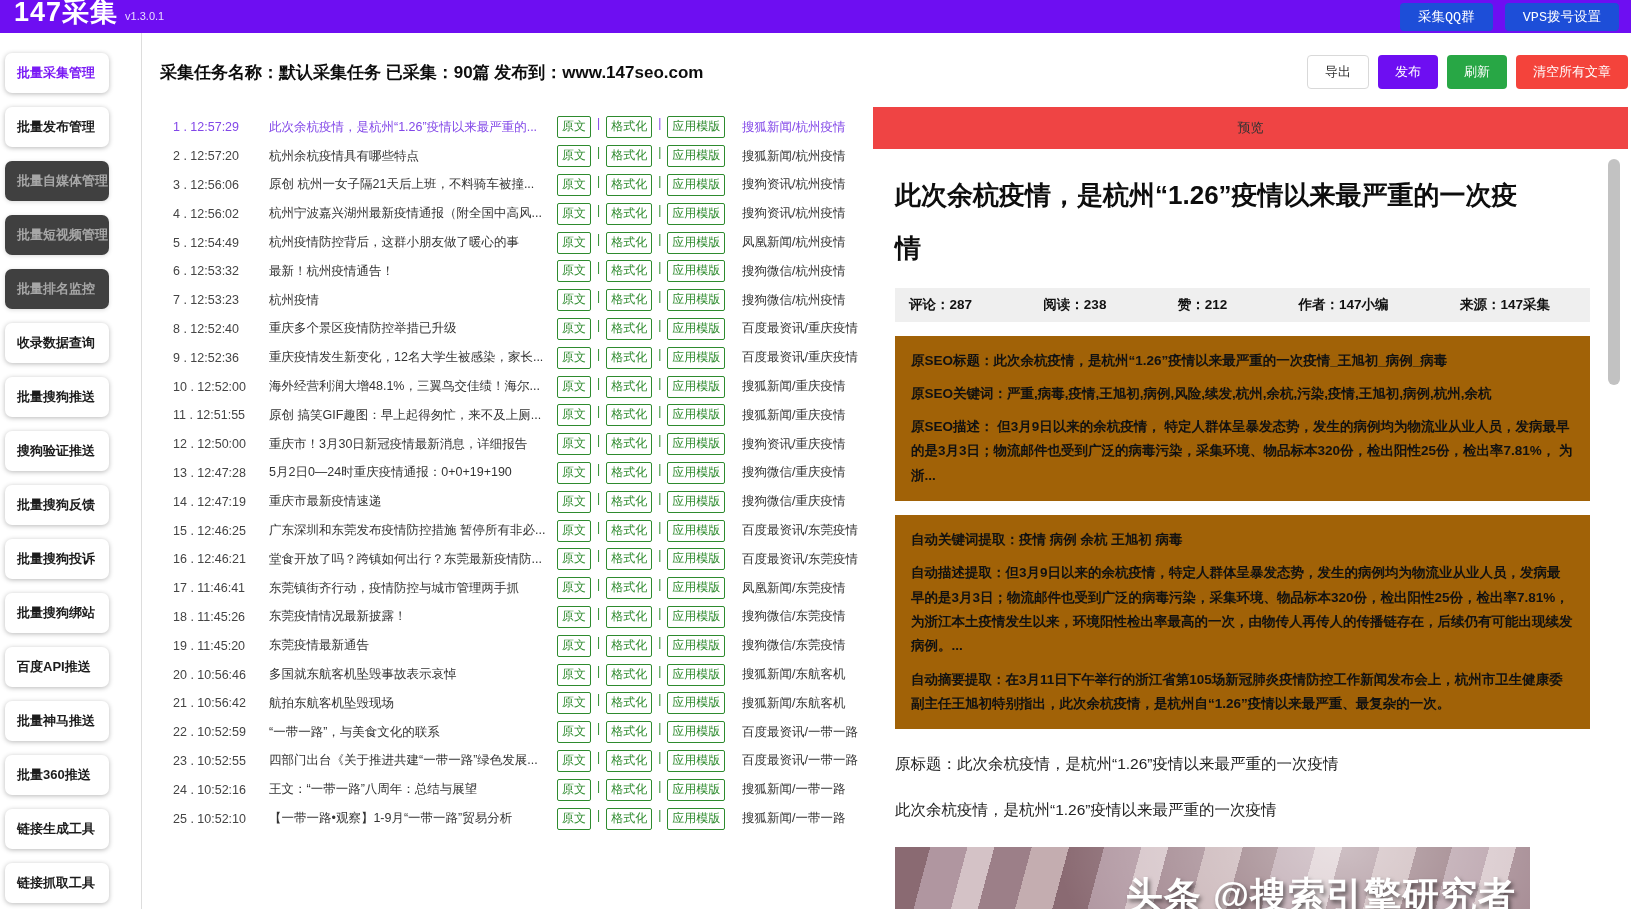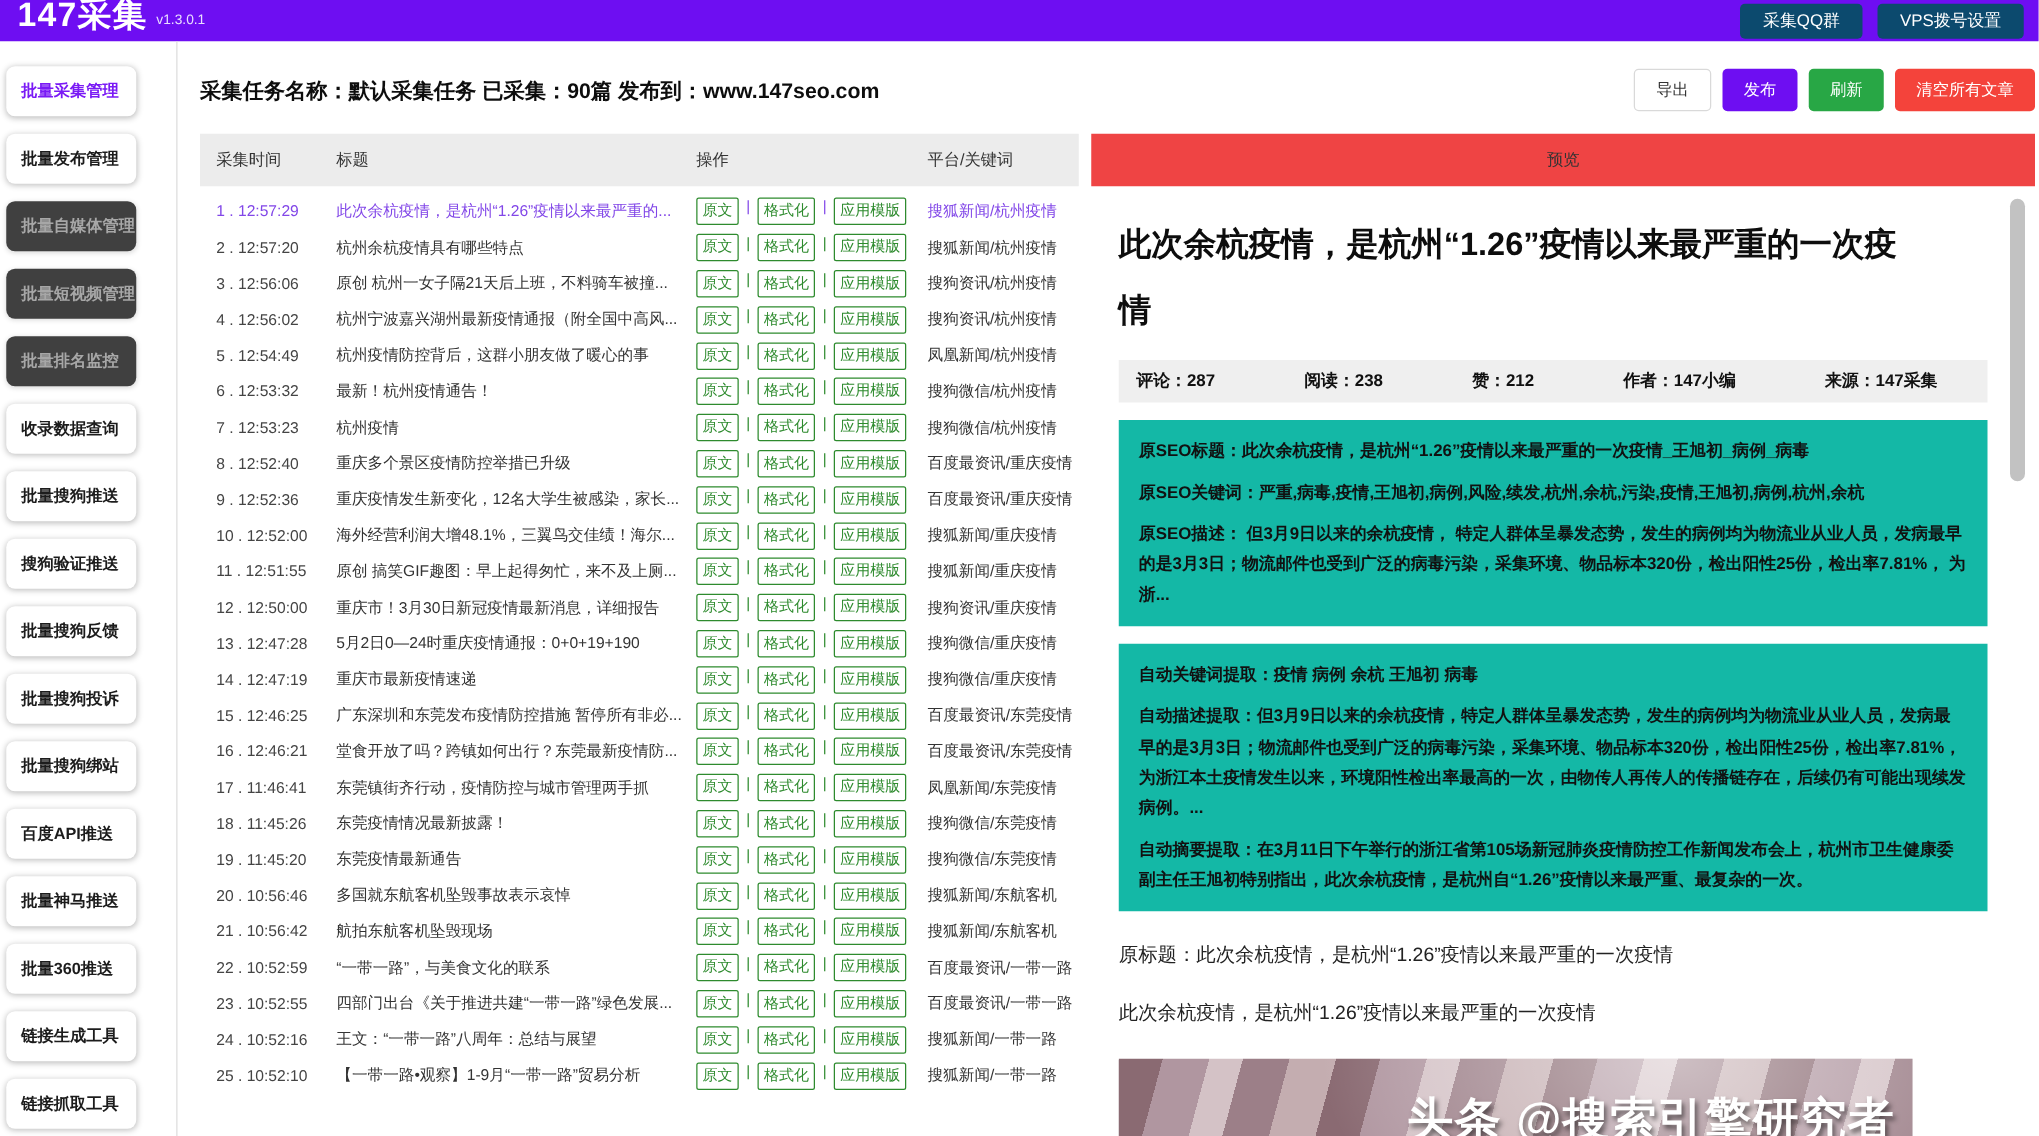--- a/index.html
+++ b/index.html
@@ -10,22 +10,22 @@
   }
   
   .app-header {
     height:33px; background:#6e0ef2; display:flex; align-items:center;
     padding:0 12px 0 14px; overflow:hidden;
   }
   .logo { color:#fff; font-size:27px; font-weight:bold; line-height:1; margin-top:-9px; letter-spacing:1px; }
   .logo-version { color:#e9ddff; font-size:11px; margin:-2px 0 0 7px; }
   .header-buttons { margin-left:auto; display:flex; gap:12px; }
   .header-btn {
-    background:#0c4a6e; color:#fff; border:none; border-radius:4px;
-    font-size:13.5px; padding:5px 18px; cursor:pointer; font-family:Liberation Sans, sans-serif;
+    background:#1d4ed8; color:#fff; border:none; border-radius:4px;
+    font-size:13.5px; padding:5px 18px; cursor:pointer; font-family:Liberation Mono, monospace;
   }
   
   .layout { display:flex; height:876px; }
   .sidebar {
     width:142px; flex-shrink:0; border-right:1px solid #ddd;
     padding:20px 0 0 5px; display:flex; flex-direction:column; gap:14px; overflow:hidden;
   }
   .side-btn {
     width:104px; background:#fff; border-radius:7px;
     box-shadow:0 1px 5px rgba(0,0,0,.28);
@@ -61,21 +61,21 @@
   
   .preview-panel { flex:1; min-width:0; display:flex; flex-direction:column; position:relative; }
   .preview-head { background:#ef4444; height:42px; line-height:42px; text-align:center; font-size:13px; color:#333; flex-shrink:0; }
   .preview-body { flex:1; overflow:hidden; padding:16px 38px 0 22px; position:relative; }
   .article-title { font-size:26px; font-weight:bold; color:#0d0d0d; line-height:2.05; max-width:648px; margin:4px 0 12px; }
   .stats-bar {
     background:#efefef; height:34px; display:flex; align-items:center;
     justify-content:space-between; padding:0 40px 0 14px; font-size:13.5px; font-weight:bold; color:#111;
   }
   .info-box {
-    background:#14b8a6; margin-top:14px; padding:13px 16px;
+    background:#a16207; margin-top:14px; padding:13px 16px;
     font-size:13.5px; font-weight:bold; color:#111; line-height:1.8;
   }
   .info-box p { margin:0 0 9px; }
   .info-box p:last-child { margin-bottom:0; }
   .orig-line { font-size:15.5px; color:#222; margin-top:25px; }
   .article-image {
     margin-top:26px; width:635px; height:280px; position:relative; overflow:hidden;
     background:
       radial-gradient(ellipse at 70% 0%, rgba(255,255,255,.5), rgba(255,255,255,0) 45%),
       repeating-linear-gradient(105deg,
@@ -163,26 +163,20 @@
         <button class="btn btn-export">导出</button>
         <button class="btn btn-publish">发布</button>
         <button class="btn btn-refresh">刷新</button>
         <button class="btn btn-clear">清空所有文章</button>
       </div>
     </div>
 
     <div class="panels">
 
       <section class="table-panel">
-        <div class="table-head grid-row">
-          <span>采集时间</span>
-          <span>标题</span>
-          <span>操作</span>
-          <span>平台/关键词</span>
-        </div>
         <div class="rows">
 
         <div class="row grid-row selected">
             <span class="time-cell">1 . 12:57:29</span>
             <span class="title-cell">此次余杭疫情，是杭州“1.26”疫情以来最严重的...</span>
             <span class="actions-cell">
               <span class="action-btn">原文</span>
               <span class="sep">|</span>
               <span class="action-btn">格式化</span>
               <span class="sep">|</span>

